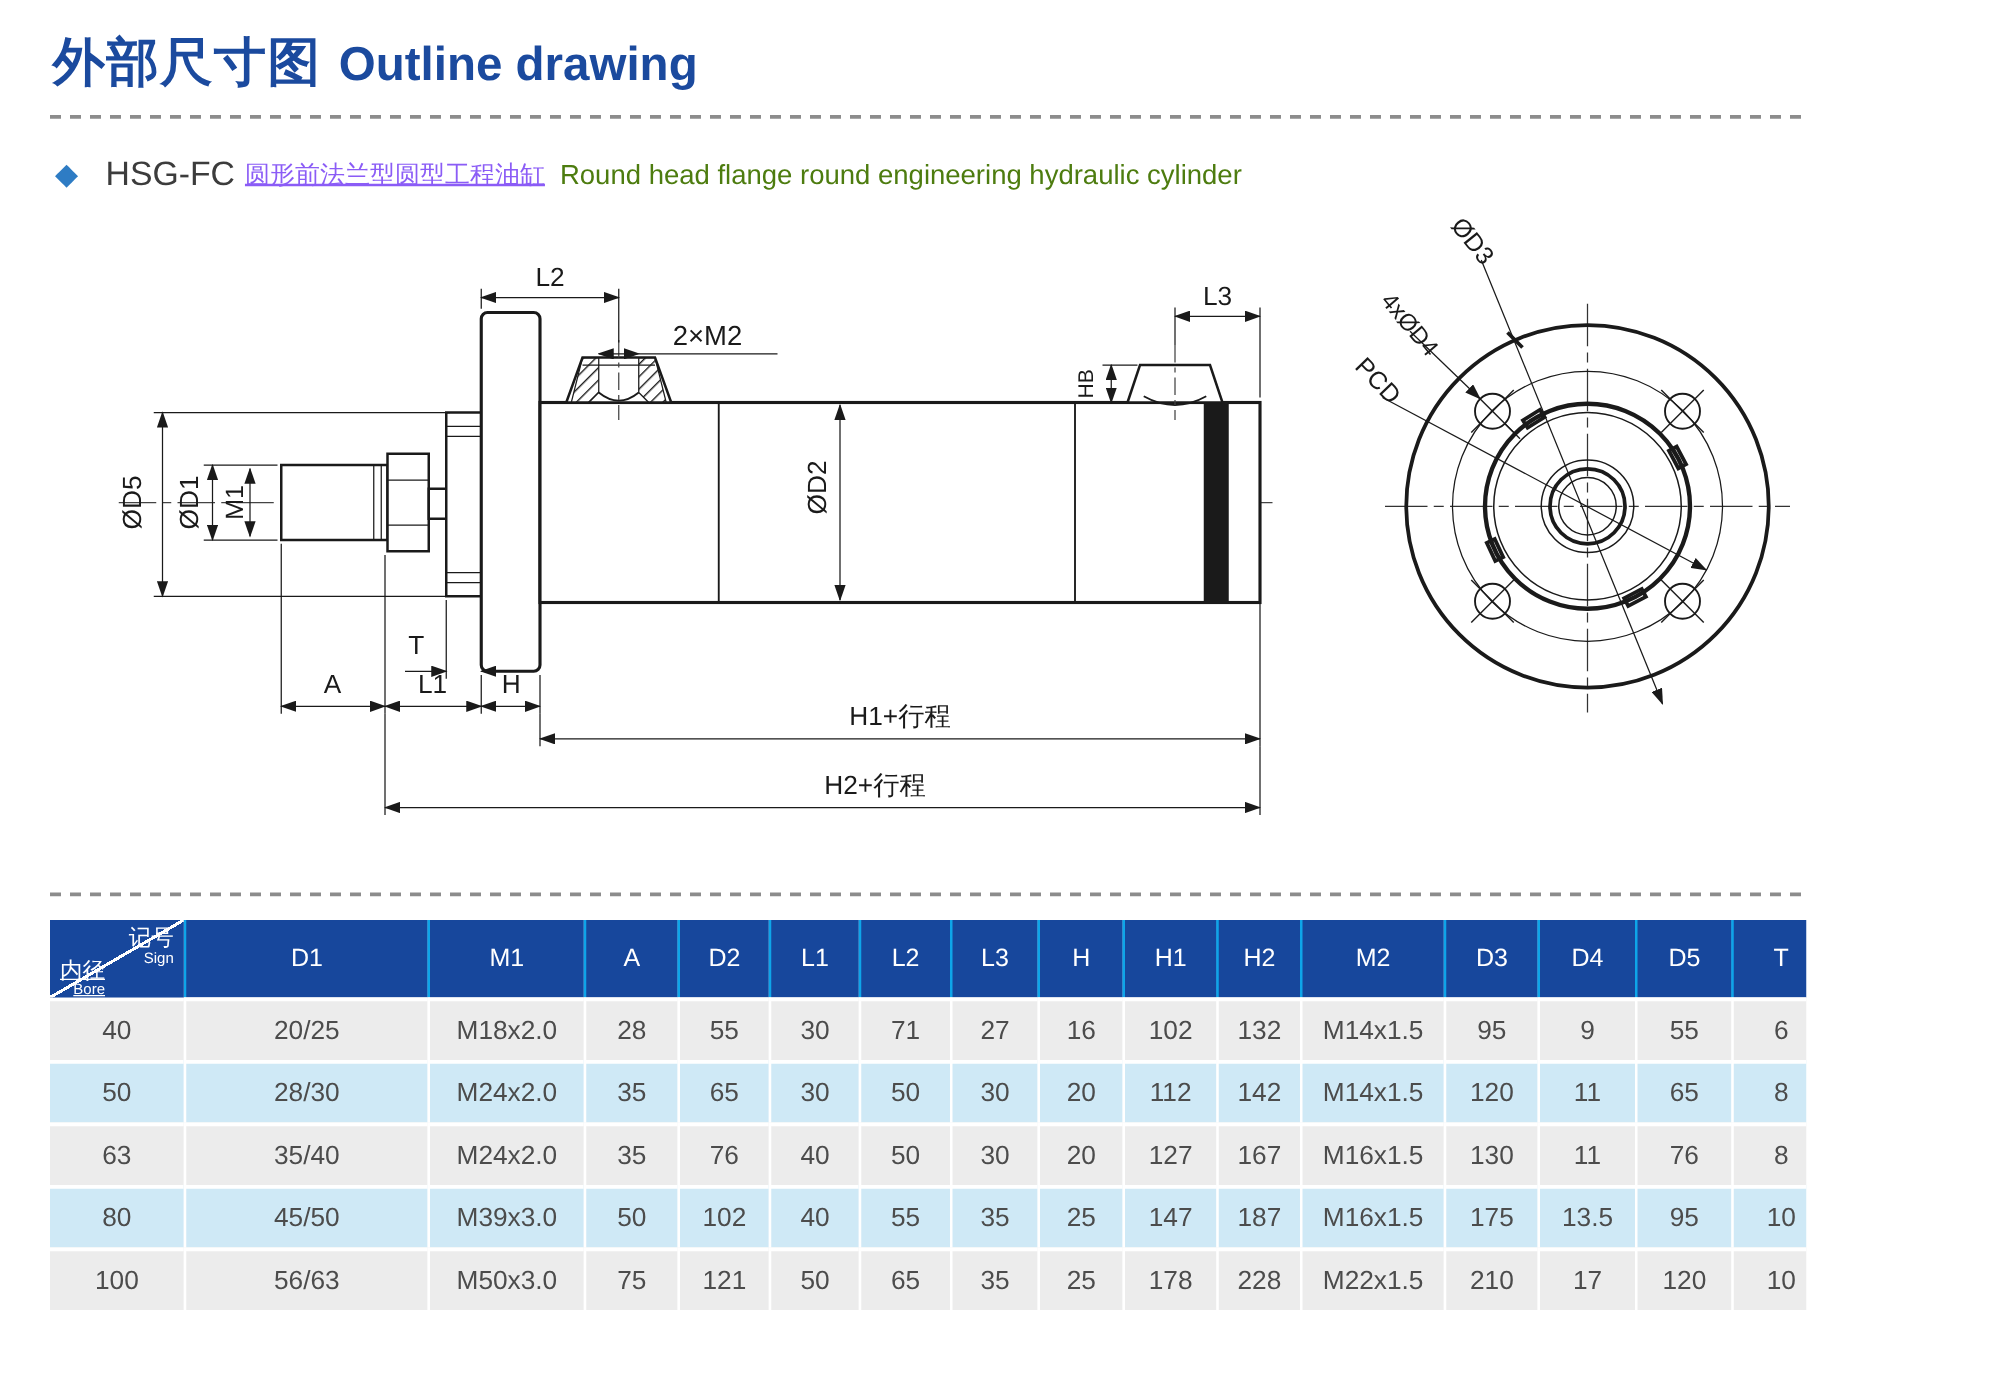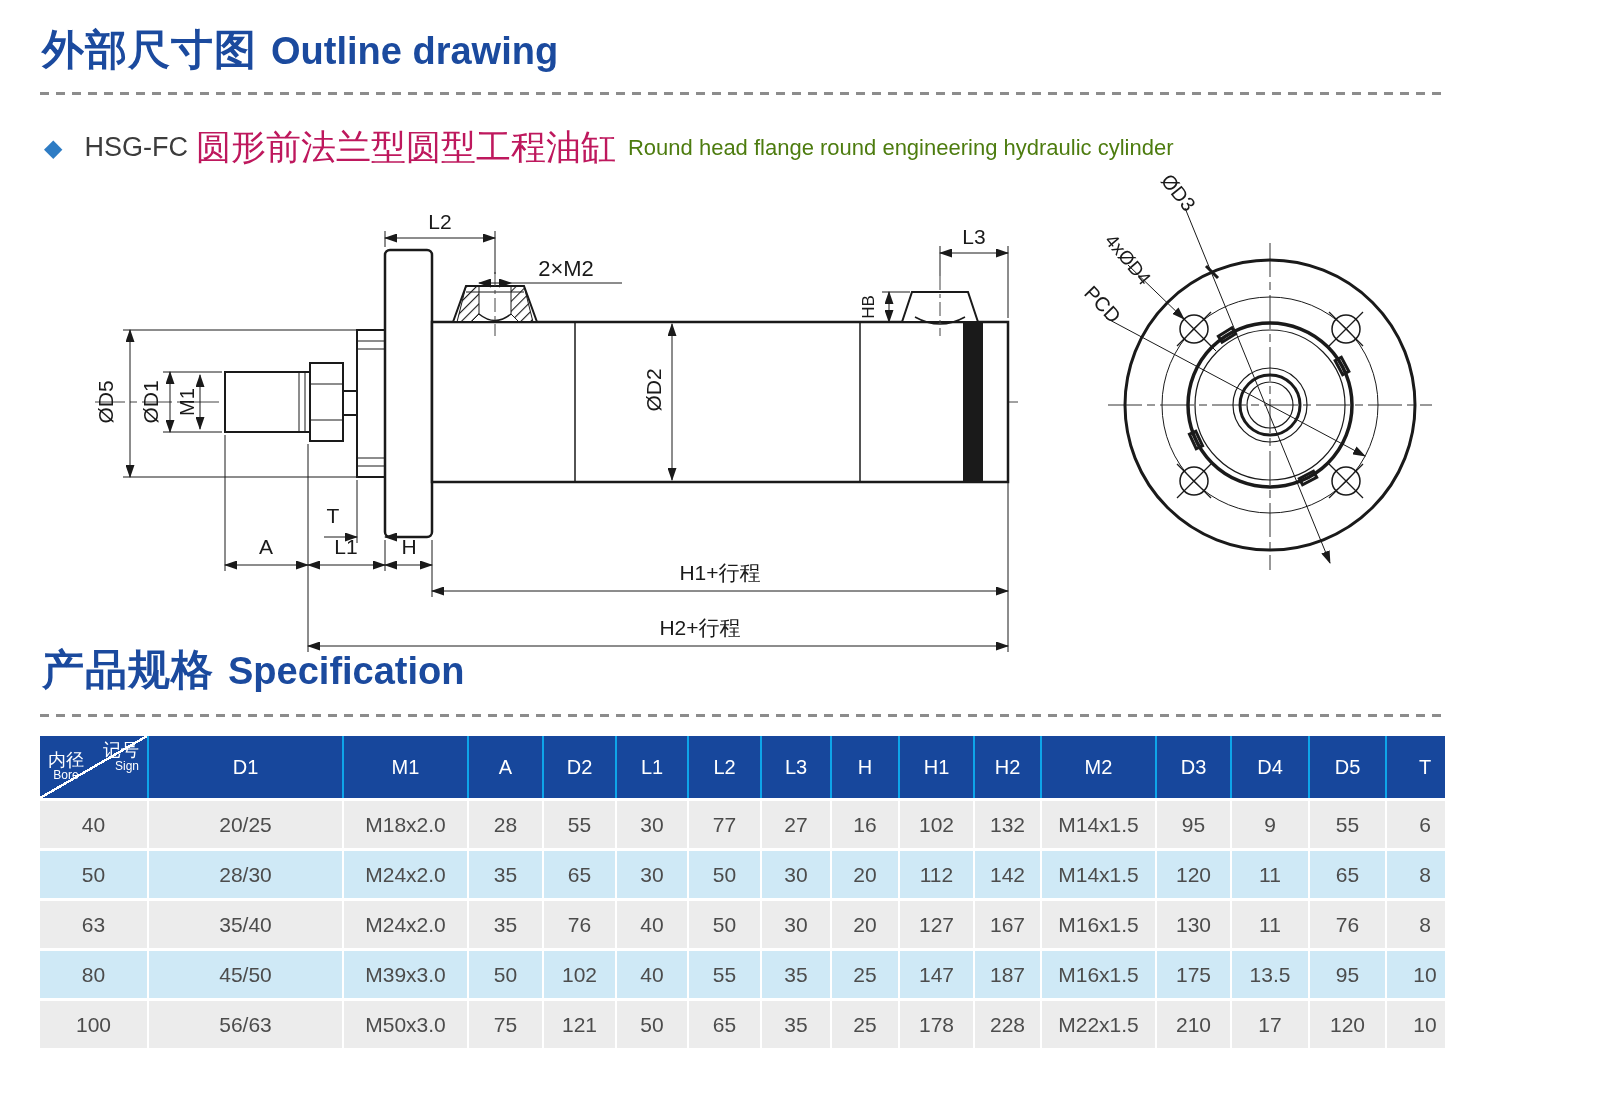--- a/index.html
+++ b/index.html
@@ -6,38 +6,38 @@
   .page{position:relative;width:1445px;height:1102px;background:#ffffff;overflow:hidden;
         font-family:"Liberation Sans","DejaVu Sans",sans-serif;}
   .sec-title{position:absolute;left:42px;white-space:nowrap;}
   .sec-title .zh{font-size:42px;font-weight:bold;color:#1b4a9e;letter-spacing:1px;}
   .sec-title .en{font-size:38px;font-weight:bold;color:#1b4a9e;margin-left:14px;}
   .dashline{position:absolute;left:40px;width:1520px;height:3px;
             background:repeating-linear-gradient(90deg,#8c8c8c 0 9px,transparent 9px 16px);}
   .product-line{position:absolute;left:44px;top:124px;display:flex;align-items:center;white-space:nowrap;}
   .diamond{font-size:24px;color:#2e7cc4;margin-right:10px;line-height:1;}
   .product-line .model{font-size:27px;color:#3c3c3c;margin-right:8px;margin-left:12px;}
-  .product-line .zh{font-size:35px;color:#be185d;}
+  .product-line .zh{font-size:20px;color:#8b5cf6;text-decoration:underline;}
   .product-line .en{font-size:22px;color:#4d7c0f;margin-left:12px;}
   svg.drawing{position:absolute;left:0;top:0;width:1600px;height:1102px;}
   svg text{font-family:"Liberation Sans","DejaVu Sans",sans-serif;fill:#1a1a1a;}
 
   table.spec{position:absolute;left:40px;top:736px;width:1500px;border-collapse:separate;border-spacing:0;table-layout:fixed;}
   table.spec th{background:#17479c;color:#fff;font-weight:normal;font-size:20px;height:62px;padding:0;}
   table.spec th + th{border-left:2px solid #0ea5e9;}
   table.spec td{height:47px;text-align:center;font-size:21px;color:#4c4c4c;background:#ececec;
                 border-top:3px solid #fff;padding:0;}
   table.spec td + td{border-left:2px solid #fff;}
   table.spec tr.alt td{background:#cfe9f6;}
   th.corner{position:relative;background:#17479c
             ;}
   th.corner .diag{position:absolute;inset:0;
      background:linear-gradient(to bottom right,transparent calc(50% - 1.2px),#ffffff calc(50% - 1.2px) calc(50% + 1.2px),transparent calc(50% + 1.2px));}
   th.corner .tr{position:absolute;top:5px;right:8px;text-align:right;line-height:1.05;}
-  th.corner .bl{position:absolute;bottom:16px;left:8px;text-align:center;line-height:1.05;}
+  th.corner .bl{position:absolute;bottom:0;left:8px;text-align:right;line-height:1.05;text-decoration:underline;}
   th.corner .big{font-size:18px;display:block;}
   th.corner .small{font-size:12px;display:block;}
 </style>
 </head>
 <body>
 
 <div class="page">
 
   <div class="sec-title" style="top:22px">
     <span class="zh">外部尺寸图</span><span class="en">Outline drawing</span>
@@ -201,23 +201,20 @@
       </g>
     </g>
 
     <g font-size="20">
       <text transform="translate(1160,181) rotate(51)">ØD3</text>
       <text transform="translate(1104,241) rotate(50)" font-size="19">4xØD4</text>
       <text transform="translate(1083,294) rotate(46)">PCD</text>
     </g>
   </svg>
 
-  <div class="sec-title" style="top:642px">
-    <span class="zh">产品规格</span><span class="en">Specification</span>
-  </div>
   <div class="dashline" style="top:714px"></div>
 
   <table class="spec">
     <colgroup id="spec-colgroup">
         <col style="width: 107px;">
         <col style="width: 195px;">
         <col style="width: 125px;">
         <col style="width: 75px;">
         <col style="width: 73px;">
         <col style="width: 72px;">
@@ -265,21 +262,21 @@
         </tr>
     </thead>
     <tbody id="spec-body">
         <tr>
           <td>40</td>
           <td>20/25</td>
           <td>M18x2.0</td>
           <td>28</td>
           <td>55</td>
           <td>30</td>
-          <td>77</td>
+          <td>71</td>
           <td>27</td>
           <td>16</td>
           <td>102</td>
           <td>132</td>
           <td>M14x1.5</td>
           <td>95</td>
           <td>9</td>
           <td>55</td>
           <td>6</td>
           <td>75</td>

